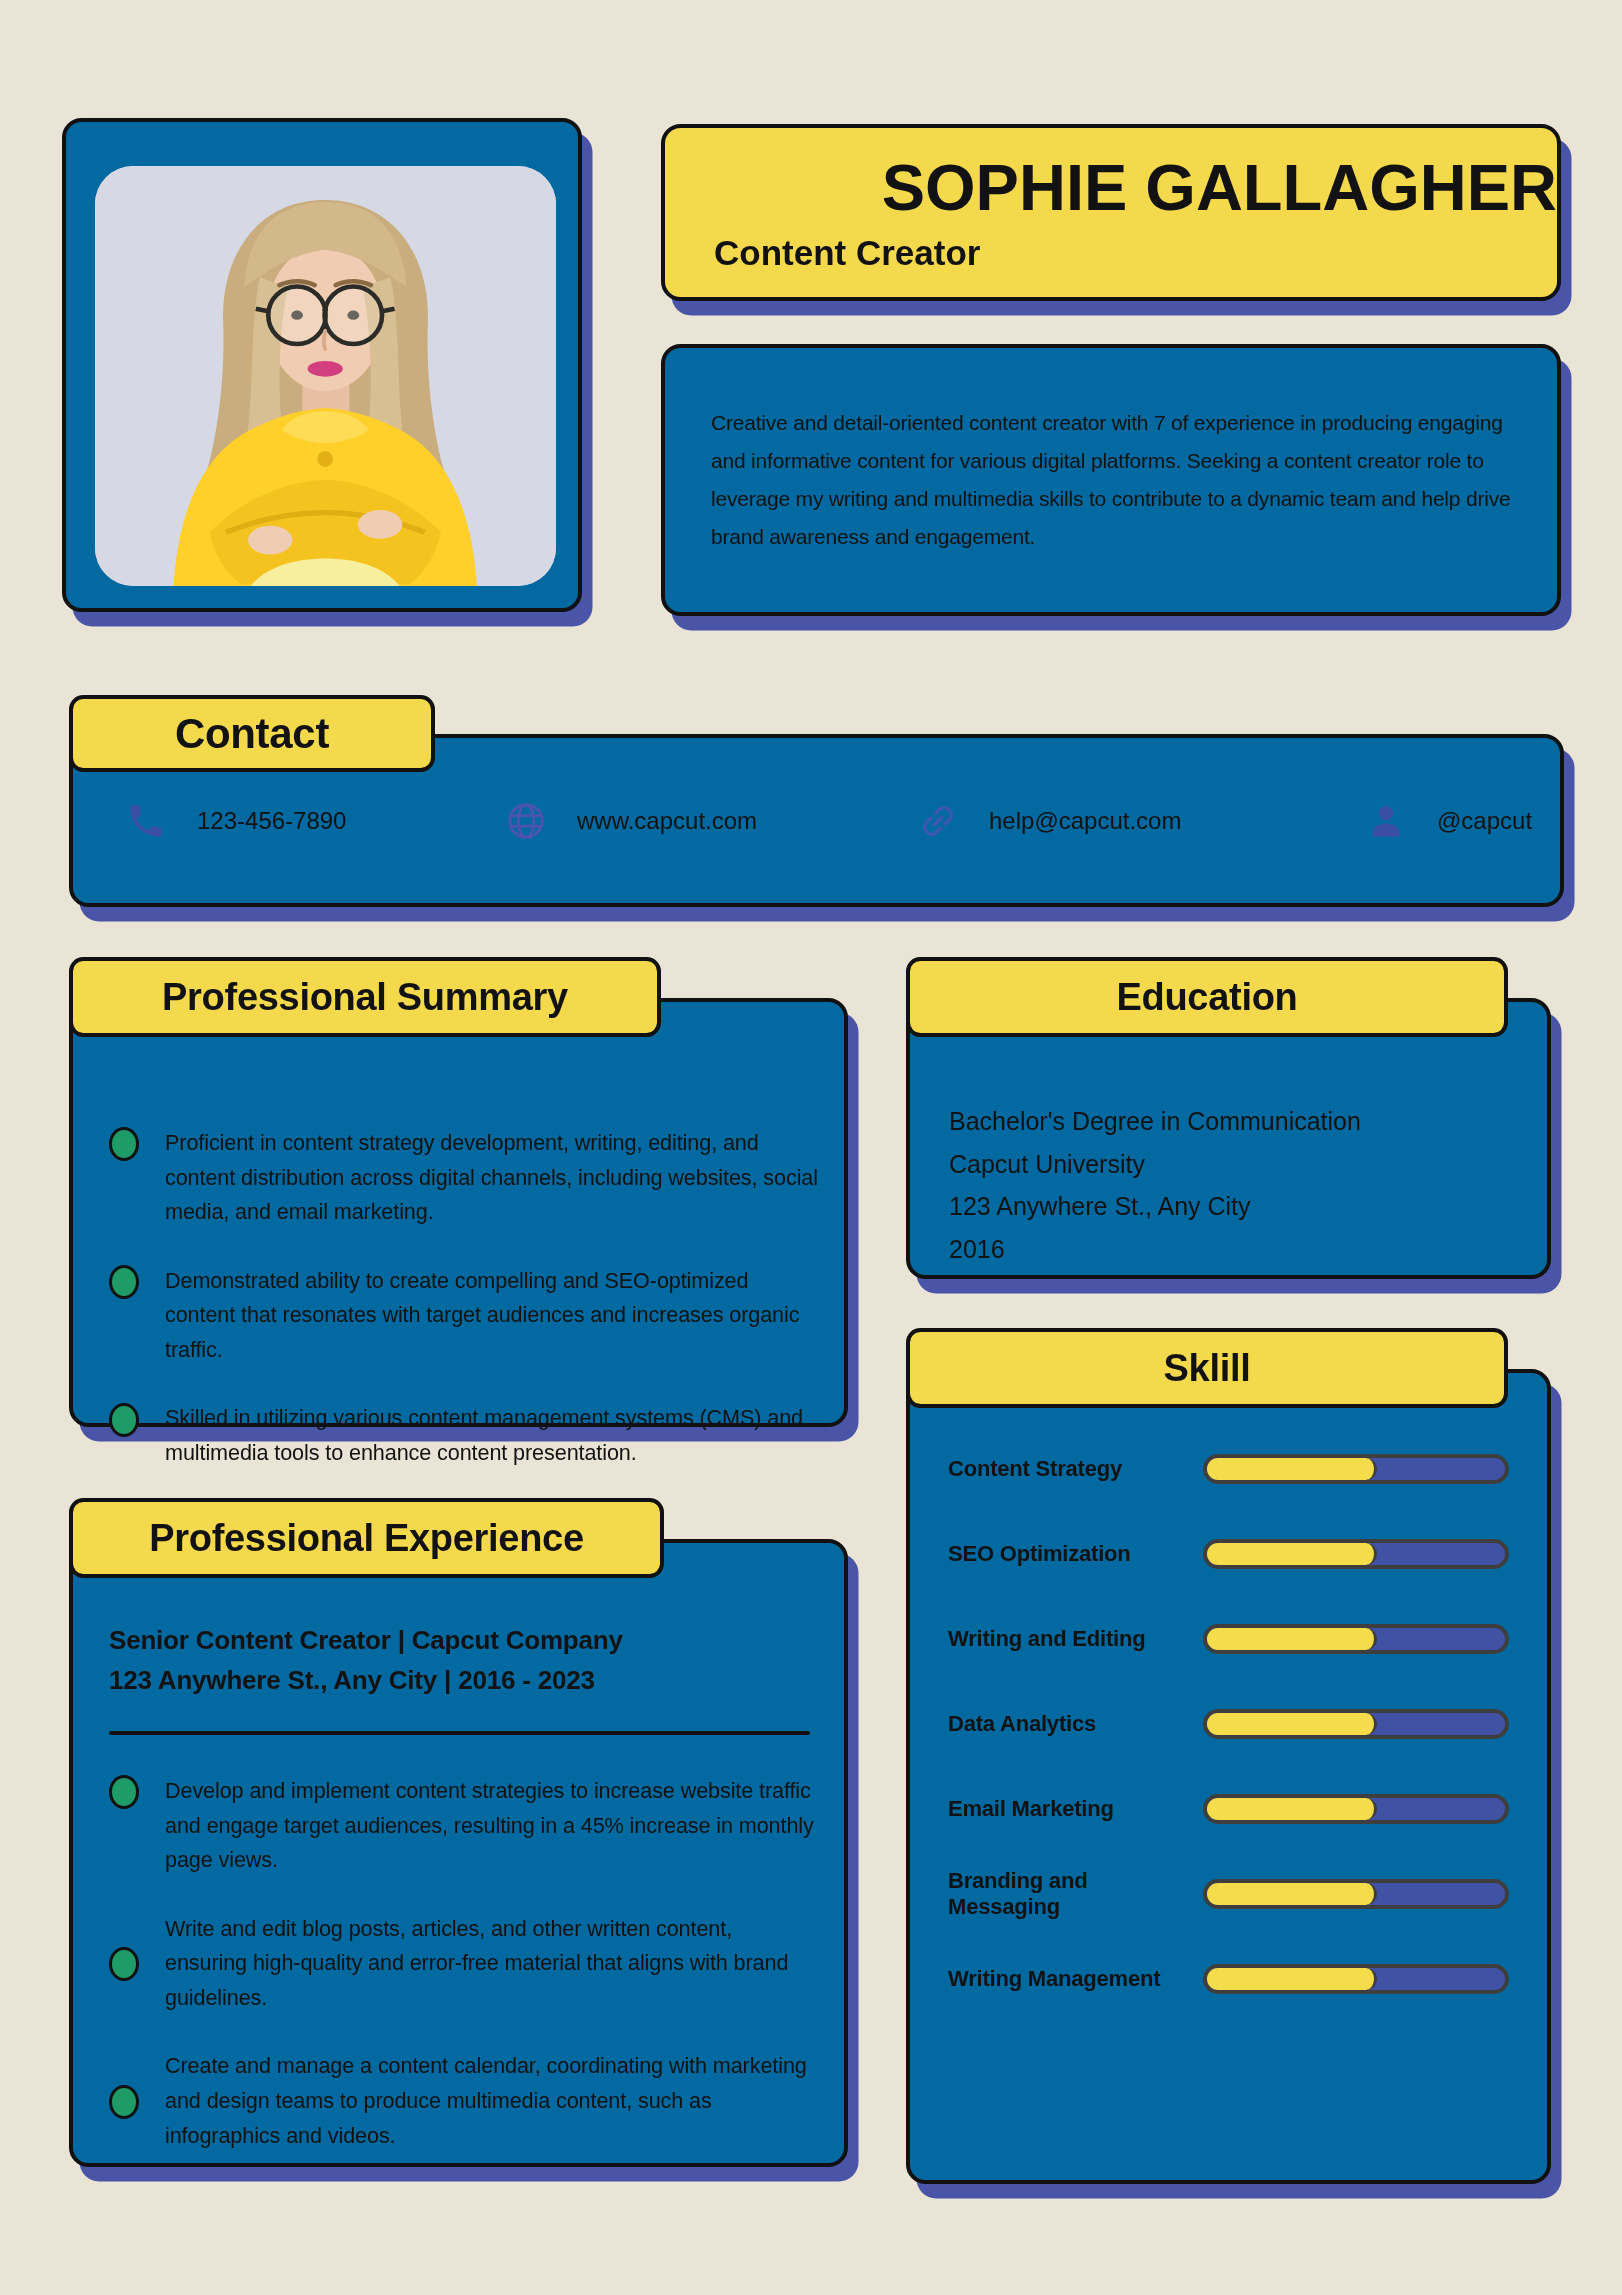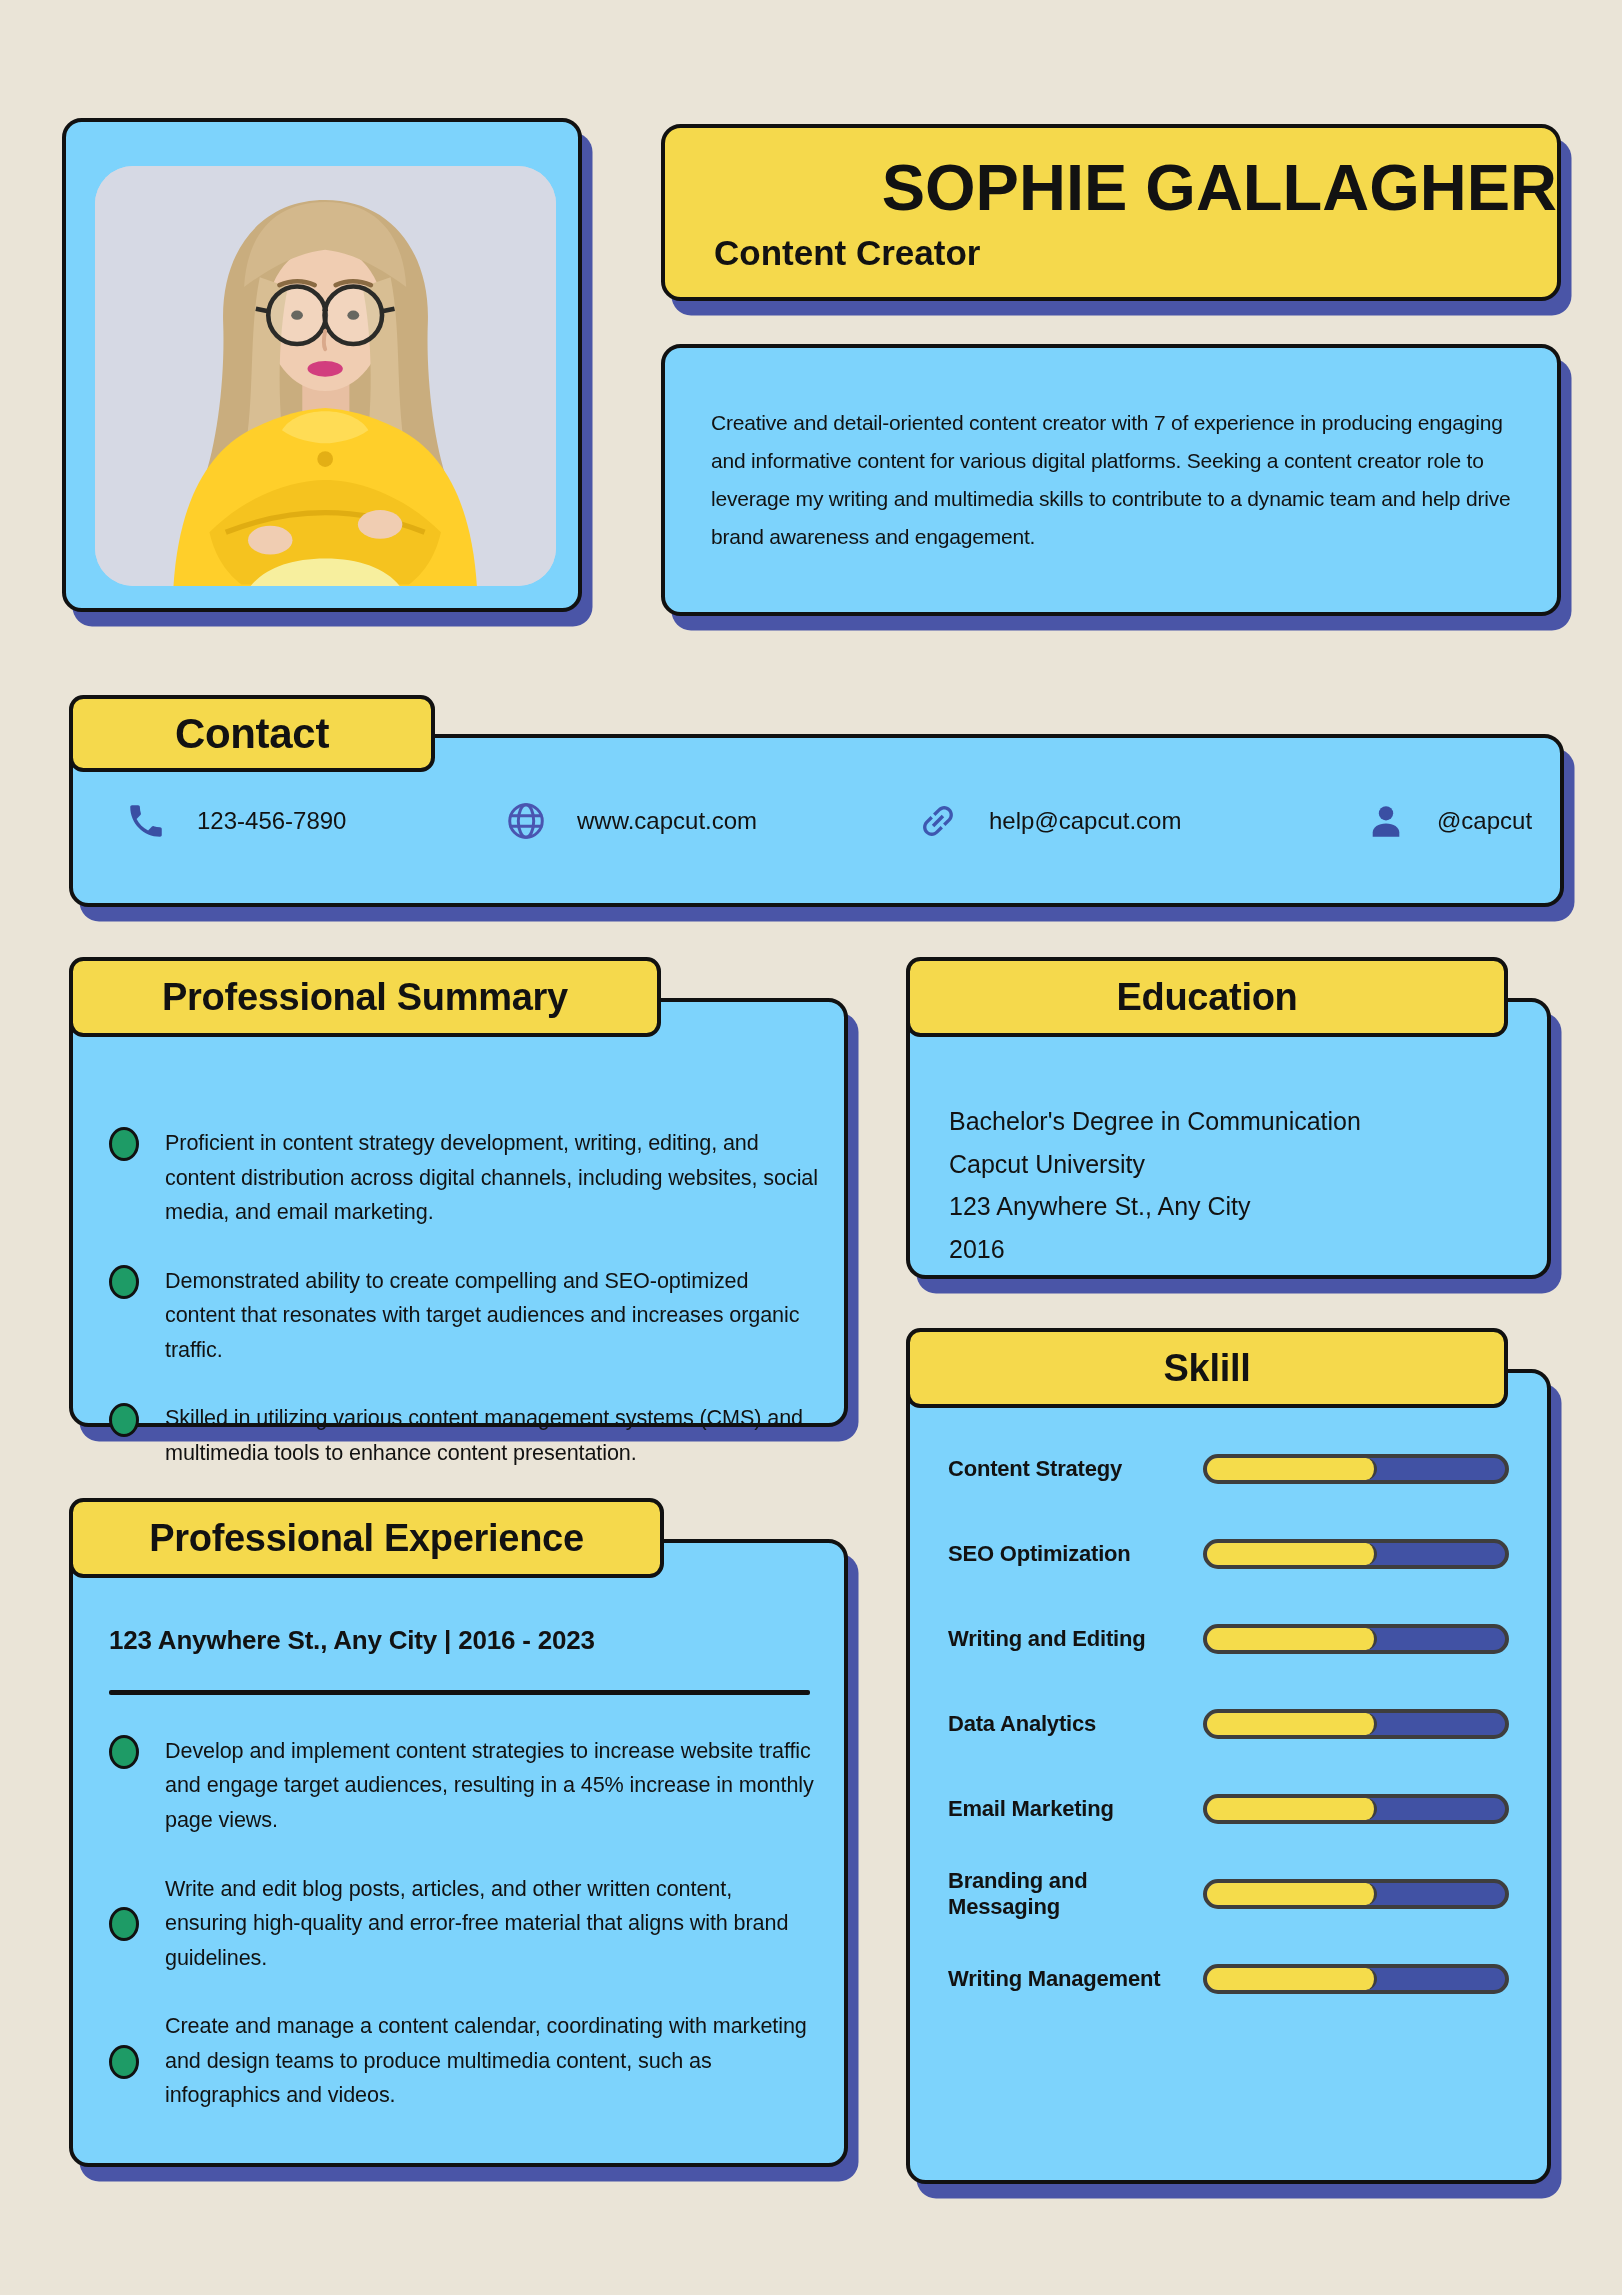--- a/index.html
+++ b/index.html
@@ -6,21 +6,21 @@
   html,body { width:1623px; height:2295px; }
   body {
     background:#EAE4D7;
     font-family:"Liberation Sans", sans-serif;
     color:#121212;
     position:relative;
     overflow:hidden;
   }
   .card {
     position:absolute;
-    background:#7dd3fc;
+    background:#0369a1;
     border:4.6px solid #111;
     border-radius:19.6px;
     box-shadow:10.5px 14.4px 0 #4A55A7;
   }
   .tab {
     position:absolute;
     background:#F5D94C;
     border:4.6px solid #111;
     border-radius:14.4px;
     display:flex; align-items:center; justify-content:center;
@@ -274,20 +274,21 @@
     <div class="skill-bar">
         <div class="skill-fill" style="width: 57%;"></div>
       </div>
   </div>
 </div>
 
 <div class="tab exp-tab">
   <span class="tab-title">Professional Experience</span>
 </div>
 <div class="card exp-card">
+  <div class="exp-title">Senior Content Creator | Capcut Company</div>
   <div class="exp-title">123 Anywhere St., Any City | 2016 - 2023</div>
   <div class="exp-divider"></div>
   <div class="bullet-row">
     <span class="bullet-dot"></span>
     <span class="bullet-text">Develop and implement content strategies to increase website traffic and engage target audiences, resulting in a 45% increase in monthly page views.</span>
   </div>
   <div class="bullet-row center">
     <span class="bullet-dot"></span>
     <span class="bullet-text">Write and edit blog posts, articles, and other written content, ensuring high-quality and error-free material that aligns with brand guidelines.</span>
   </div>

